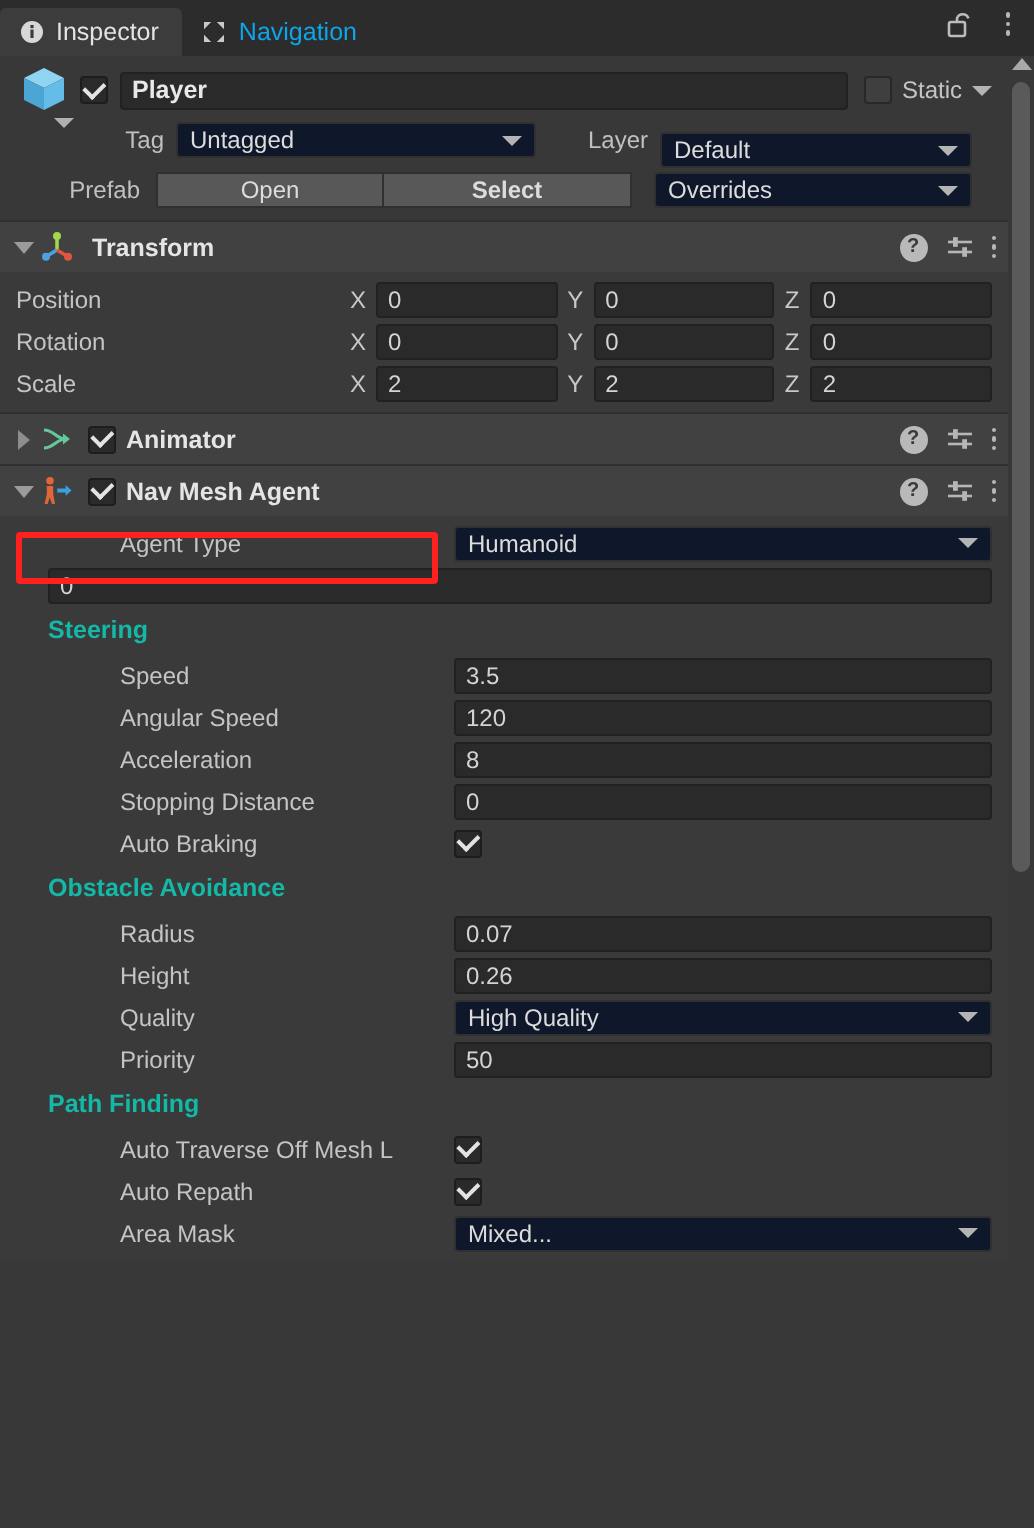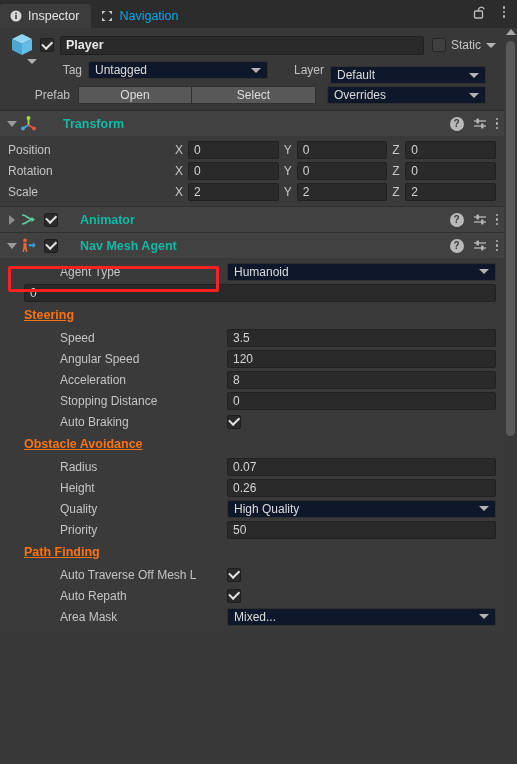--- a/index.html
+++ b/index.html
@@ -116,39 +116,39 @@
     content:""; position:absolute; left:1px; top:3px; width:0; height:0;
     border-left: 5px solid transparent; border-right: 5px solid transparent;
     border-top: 6px solid #9b9b9b;
   }
   .fold.closed::after {
     content:""; position:absolute; left:3px; top:1px; width:0; height:0;
     border-top: 5px solid transparent; border-bottom: 5px solid transparent;
     border-left: 6px solid #8d8d8d;
   }
   .comp-icon { width: 17px; height: 17px; margin-right: 4px; flex:0 0 auto; }
-  .comp-title { font-weight: bold; color: #14b8a6; font-size: 12.5px; margin-left: 22px; }
+  .comp-title { font-weight: bold; color: #e5e5e5; font-size: 12.5px; margin-left: 5px; }
   .comp-right { position: absolute; right: 6px; display: flex; align-items: center; gap: 9px; }
   .help-ico {
     width: 14px; height: 14px; border-radius: 50%; background: #b9b9b9;
     color: #3a3a3a; font-size: 10px; font-weight: bold;
     display: flex; align-items: center; justify-content: center;
   }
 
   
   .comp-body { background: #3a3a3a; padding: 3px 0 4px 0; }
   .prow { display: flex; align-items: center; height: 21px; padding-left: 24px; padding-right: 8px; }
   .prow .plabel { width: 167px; color: #c4c4c4; font-size: 12px; flex: 0 0 auto;
                   white-space: nowrap; overflow: hidden; margin-left: 36px; }
   .field {
     flex: 1; height: 18px; background: #2a2a2a; border: 1px solid #212121;
     border-radius: 2px; display: flex; align-items: center; padding: 0 5px;
     color: #d4d4d4; font-size: 12px;
   }
-  .section-title { font-weight: bold; color: #f97316; font-size: 12.5px; text-decoration: underline; }
+  .section-title { font-weight: bold; color: #14b8a6; font-size: 12.5px; }
   .prow.section { height: 24px; }
 
   
   .vrow { display: flex; align-items: center; height: 21px; padding: 0 8px 0 8px; }
   .vrow .plabel { width: 167px; flex: 0 0 auto; font-size: 12px; }
   .vaxis { display: flex; align-items: center; flex: 1; }
   .vaxis + .vaxis { margin-left: 5px; }
   .vaxis .ax { width: 13px; color: #c8c8c8; font-size: 12px; flex:0 0 auto; }
   .vaxis .field { flex: 1; }
 
@@ -242,21 +242,21 @@
           <span class="lbl-right" style="width:46px; margin-left:10px;">Layer</span>
           <span class="dropdown" style="flex:1; margin-left:6px; margin-right:10px;margin-top:10px;">
             <span>Default</span>
             <span class="caret-dn"></span>
           </span>
         </div>
 
         <div class="go-row">
           <span class="lbl-right" style="width:62px;">Prefab</span>
           <span class="btn" style="width:113px; margin-left:8px; border-right:none;">Open</span>
-          <span class="btn" style="width:125px;">Select</span>
+          <span class="btn" style="width:125px;font-weight:bold;">Select</span>
           <span class="dropdown" style="flex:1; margin-left:11px; margin-right:10px;">
             <span>Overrides</span>
             <span class="caret-dn"></span>
           </span>
         </div>
       </div>
 
       <div class="comp-header">
         <span class="fold open"></span>
         <span class="comp-icon">

